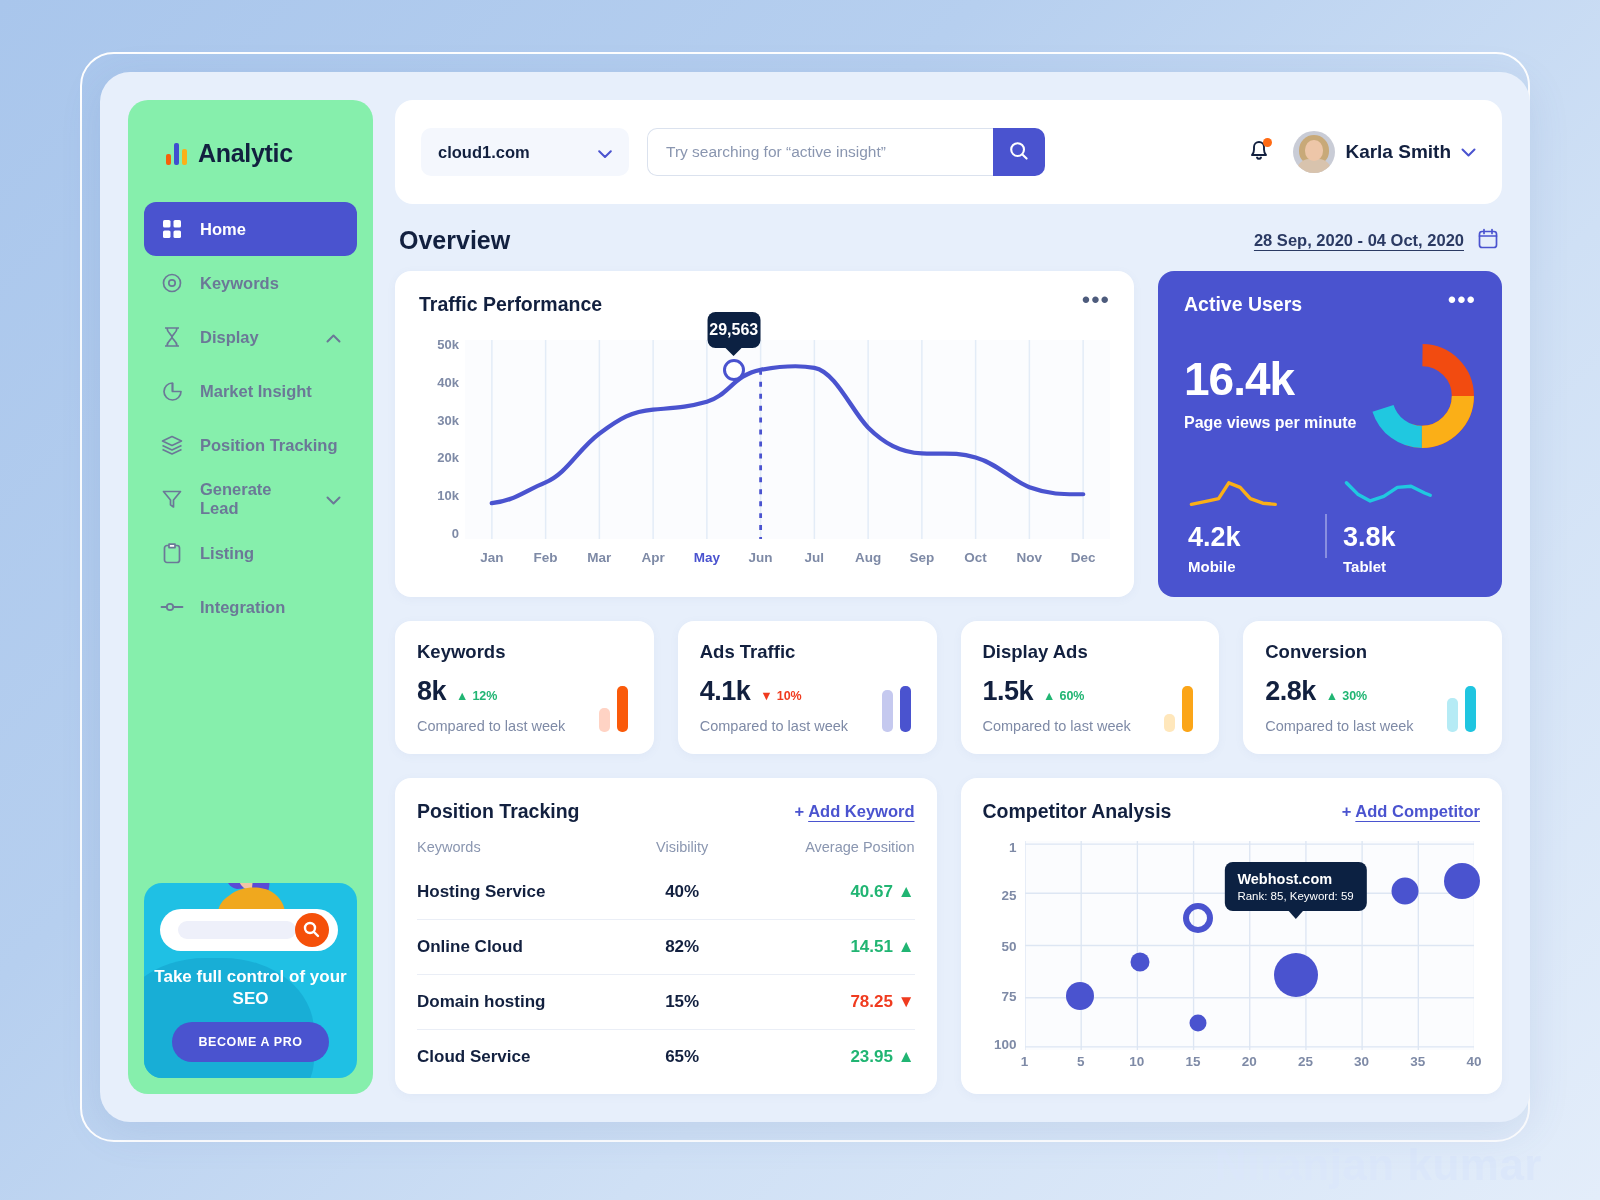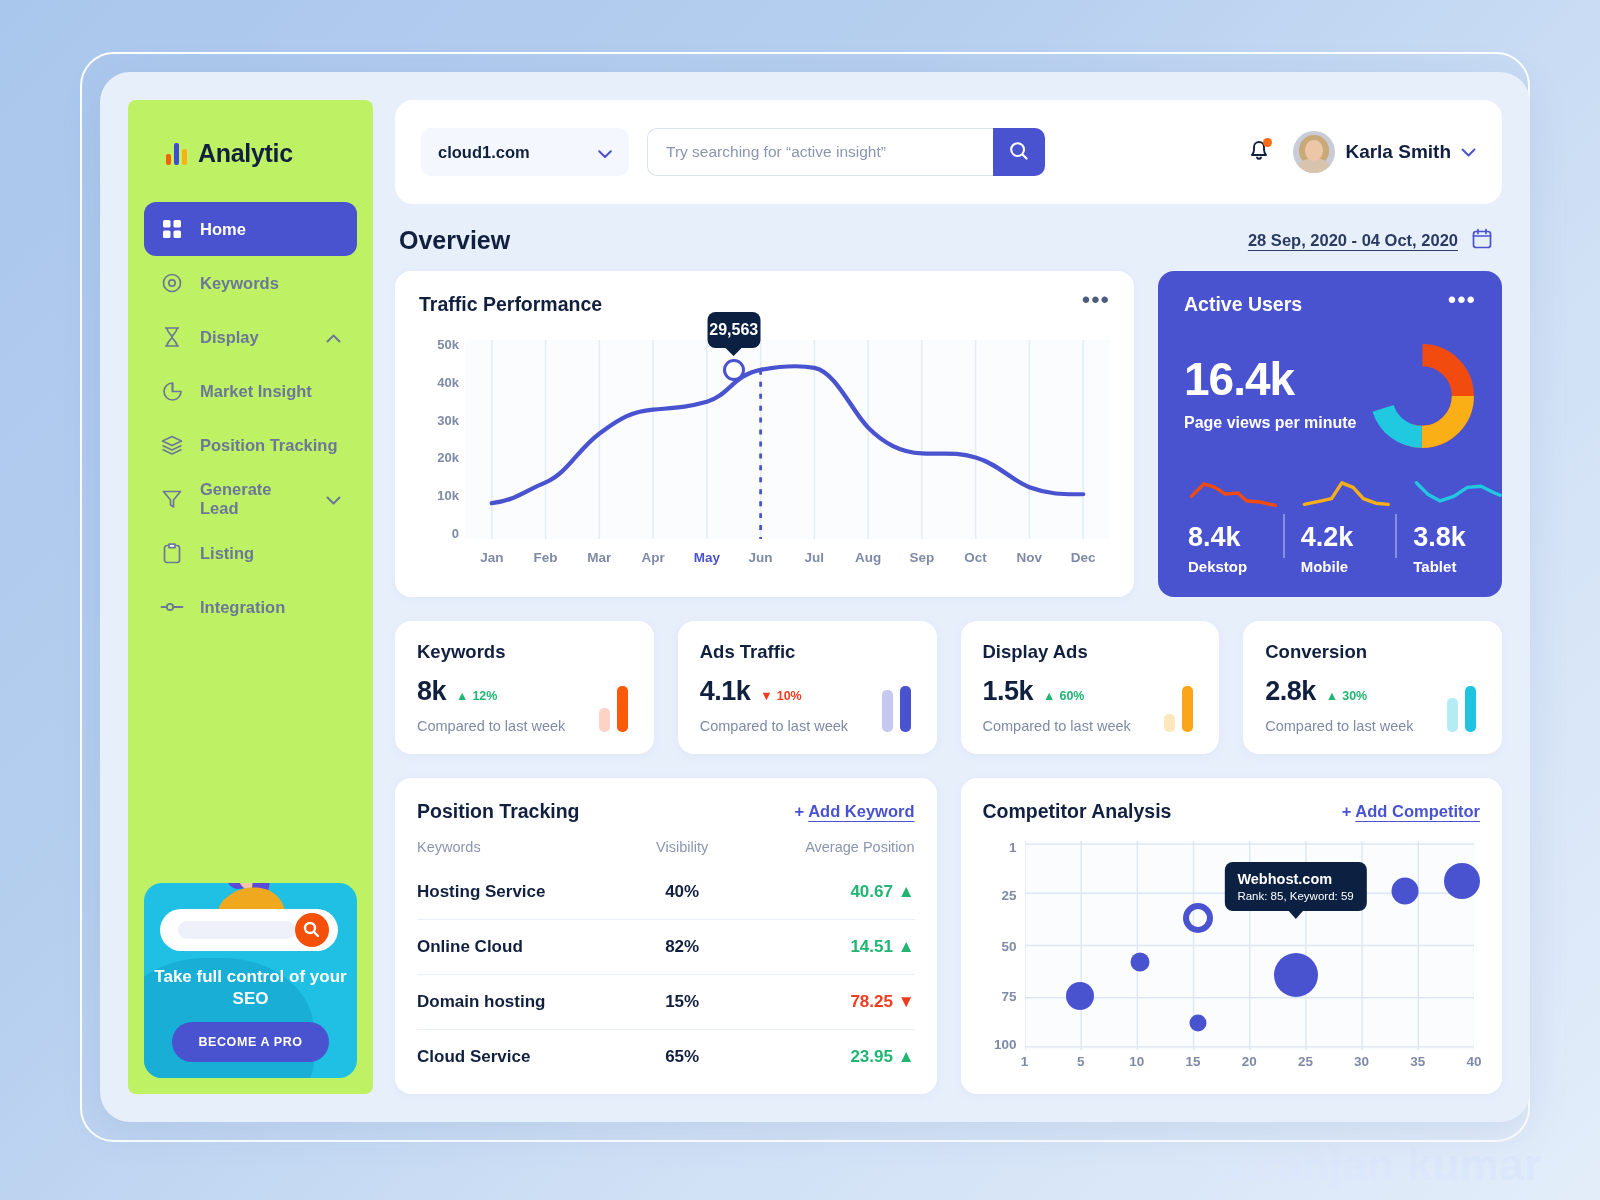--- a/index.html
+++ b/index.html
@@ -21,21 +21,21 @@
   }
   
   .app-panel {
     position: absolute; left: 100px; top: 72px; width: 1430px; height: 1050px;
     background: #e7effb; border-radius: 30px; z-index: 2;
     box-shadow: 0 10px 40px rgba(80,110,170,.13);
     display: flex; padding: 28px;
   }
   
   .sidebar {
-    width: 245px; background: #bef264; border-radius: 8px;
+    width: 245px; background: #86efac; border-radius: 20px;
     padding: 26px 0 0 0; display: flex; flex-direction: column;
     flex-shrink: 0;
   }
   .brand { display: flex; align-items: center; gap: 11px; padding: 0 0 0 38px; height: 54px; }
   .brand-logo { display: flex; align-items: flex-end; gap: 3px; height: 24px; }
   .brand-logo i { display: block; width: 5px; border-radius: 2px; }
   .bl1 { height: 11px; background: #f5610a; }
   .bl2 { height: 22px; background: #3f4ed0; }
   .bl3 { height: 16px; background: #fbb018; }
   .brand-name { font-size: 25px; font-weight: bold; color: #12203f; letter-spacing: -.3px; }
@@ -103,21 +103,21 @@
     width: 42px; height: 42px; border-radius: 50%; overflow: hidden;
     background: #c9ccd6; flex-shrink: 0; position: relative;
   }
   .av-hair { position:absolute; left:6px; top:4px; width:30px; height:30px; border-radius:50% 50% 45% 45%; background:#c8a978; }
   .av-face { position:absolute; left:12px; top:9px; width:18px; height:21px; border-radius:48%; background:#edc6a8; }
   .av-body { position:absolute; left:4px; bottom:0; width:34px; height:14px; border-radius:12px 12px 0 0; background:#d8c3ad; }
   .av-neck { position:absolute; left:17px; bottom:8px; width:8px; height:9px; background:#e2b894; }
   .user-name { font-size: 19px; font-weight: bold; color: #12203f; }
   .user-dd { cursor: pointer; display: flex; align-items: center; gap: 10px; }
 
-  .section-head { display: flex; align-items: center; margin: 22px 10px 16px 4px; }
+  .section-head { display: flex; align-items: center; margin: 22px 4px 16px 4px; }
   .page-title { font-size: 25px; font-weight: bold; color: #12203f; }
   .date-range {
     margin-left: auto; display: flex; align-items: center; gap: 14px;
     font-size: 16.5px; font-weight: bold; color: #2b3a63; cursor: pointer;
   }
   .date-text { text-decoration: underline; text-underline-offset: 4px; }
 
   .row1 { display: flex; gap: 24px; }
   .card { background: #fff; border-radius: 16px; box-shadow: 0 2px 10px rgba(100,125,175,.06); }
 
@@ -467,27 +467,20 @@
             <div class="big-num">16.4k</div>
             <div class="sub-label">Page views per minute</div>
           </div>
           <svg class="donut" viewBox="0 0 42 42">
             <circle cx="21" cy="21" r="15.9" fill="none" stroke="#f24b10" stroke-width="8.6" stroke-dasharray="55 45" stroke-dashoffset="25"></circle>
             <circle cx="21" cy="21" r="15.9" fill="none" stroke="#fbaf17" stroke-width="8.6" stroke-dasharray="25 75" stroke-dashoffset="100"></circle>
             <circle cx="21" cy="21" r="15.9" fill="none" stroke="#20c8e0" stroke-width="8.6" stroke-dasharray="20 80" stroke-dashoffset="75"></circle>
           </svg>
         </div>
         <div class="au-stats">
-          <div class="au-col">
-            <svg class="spark" viewBox="0 0 80 30">
-              <path d="M3 18 L14 7 L24 10 L33 16 L44 15 L52 22 L64 23 L77 26" fill="none" stroke="#f24b10" stroke-width="3" stroke-linecap="round" stroke-linejoin="round"></path>
-            </svg>
-            <div class="au-val">8.4k</div>
-            <div class="au-name">Dekstop</div>
-          </div>
           <div class="au-col">
             <svg class="spark" viewBox="0 0 80 30">
               <path d="M3 25 L18 22 L27 20 L36 6 L46 10 L55 20 L66 24 L77 25" fill="none" stroke="#fbaf17" stroke-width="3" stroke-linecap="round" stroke-linejoin="round"></path>
             </svg>
             <div class="au-val">4.2k</div>
             <div class="au-name">Mobile</div>
           </div>
           <div class="au-col">
             <svg class="spark" viewBox="0 0 80 30">
               <path d="M3 6 L13 16 L24 22 L36 18 L48 10 L60 9 L72 15 L77 17" fill="none" stroke="#20c8e0" stroke-width="3" stroke-linecap="round" stroke-linejoin="round"></path>

